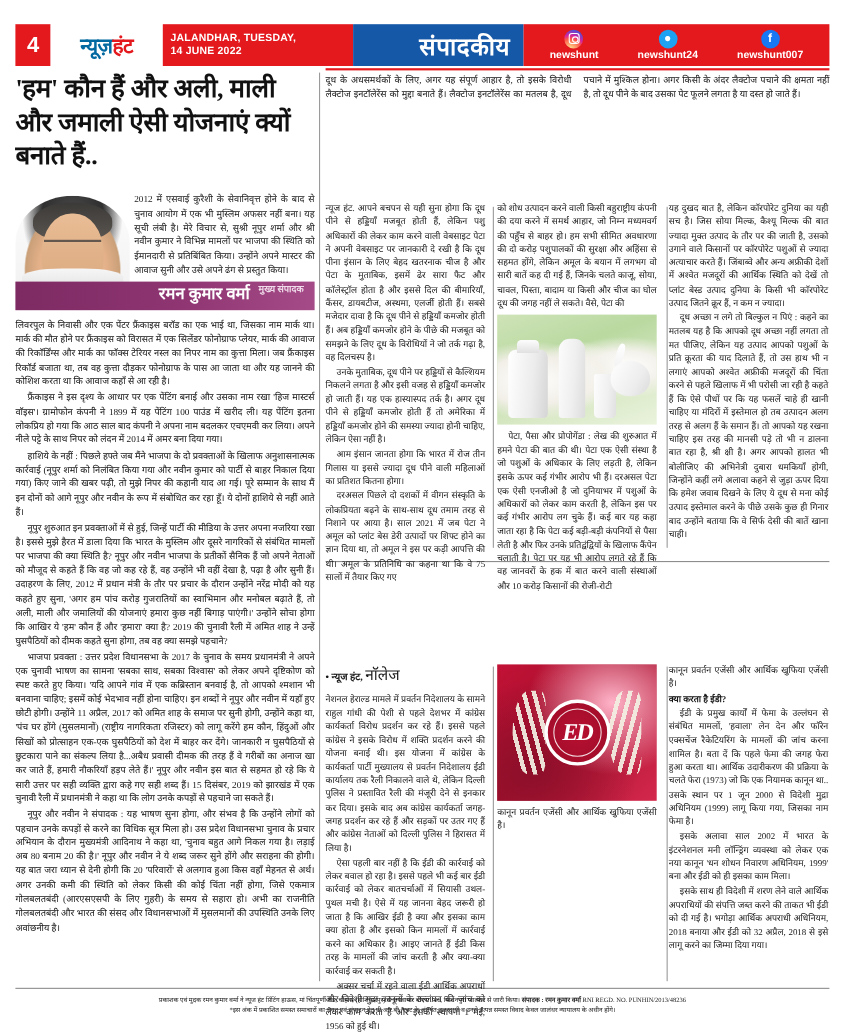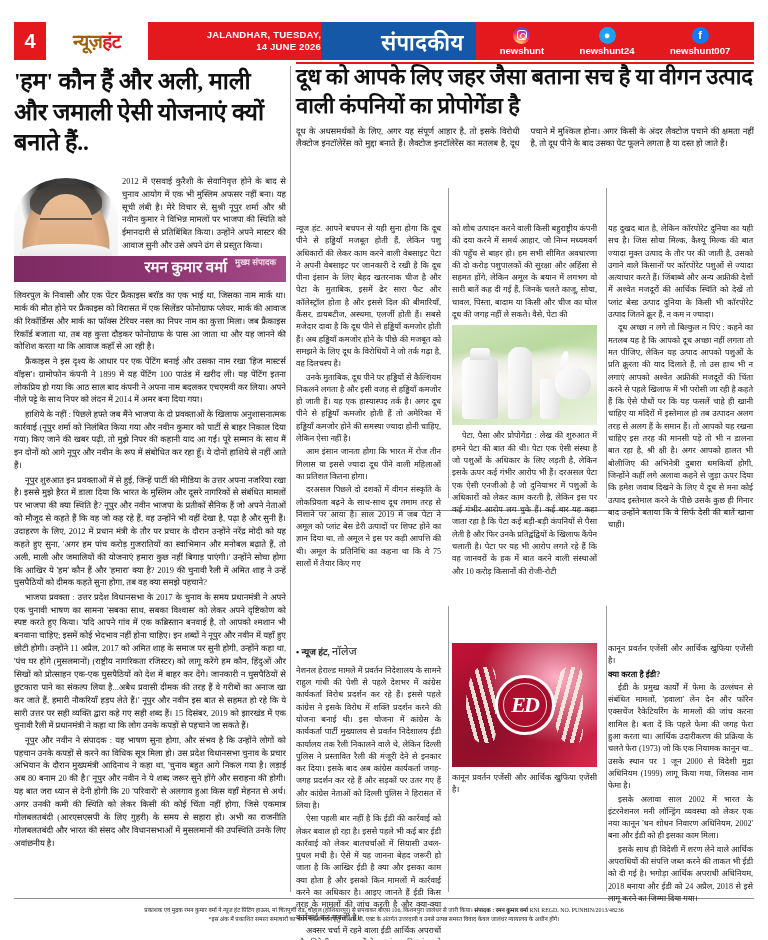--- a/index.html
+++ b/index.html
@@ -26,28 +26,28 @@
   .logo-box {
     width: 102px; background: #ffffff;
     display: flex; align-items: center; justify-content: center;
     padding: 0 3px;
   }
   .logo-text {
     font-family: "Liberation Sans", sans-serif;
     font-weight: bold; font-size: 19px; letter-spacing: -.5px;
     white-space: nowrap;
   }
-  .logo-a { color: #a16207; }
+  .logo-a { color: #0369a1; }
   .logo-b { color: #e3191e; }
   .dateline-box {
     width: 173px; background: #e3191e; color: #fff;
     display: flex; flex-direction: column; justify-content: center;
     padding-left: 7px;
     font-family: "Liberation Sans", sans-serif;
-    font-weight: bold; font-size: 9.5px; line-height: 1.22; letter-spacing: .2px; align-items: flex-end;
+    font-weight: bold; font-size: 9.5px; line-height: 1.22; letter-spacing: .2px;
   }
   .section-box {
     width: 155px; background: #1658a8;
     display: flex; align-items: center; justify-content: center; padding-left: 48px;
   }
   .section-title {
     color: #fff; font-family: "Liberation Sans", sans-serif;
     font-weight: bold; font-size: 22px; letter-spacing: .5px;
   }
   .social-box {
@@ -145,21 +145,21 @@
     color: #111; letter-spacing: -.2px;
   }
   .milk-standfirst {
     margin-top: 5px; font-size: 8.4px; line-height: 1.5;
     text-align: justify; color: #141414; column-count: 2; column-gap: 11px;
   }
   .milk-cols {
     position: absolute; left: 296px; top: 184px; width: 458px; height: 318px;
     display: flex; gap: 11px;
   }
-  .col { width: 145px; font-size: 8.1px; line-height: 1.52; text-align: justify; color: #141414; margin-top: 39px; }
+  .col { width: 145px; font-size: 8.1px; line-height: 1.52; text-align: justify; color: #141414; }
   .col p { text-indent: 10px; margin-bottom: 1px; }
   .col p.no-indent { text-indent: 0; }
   .milk-photo {
     width: 145px; height: 100px; margin: 4px 0 5px 0;
     background:
       radial-gradient(ellipse at 22% 60%, #ffffff 0%, #f2efe8 26%, rgba(242,239,232,0) 42%),
       radial-gradient(ellipse at 50% 55%, #fdfdfb 0%, #f3f1ea 22%, rgba(243,241,234,0) 40%),
       radial-gradient(ellipse at 80% 48%, #ffffff 0%, #f4f2ec 20%, rgba(244,242,236,0) 38%),
       linear-gradient(160deg, #cfe3b8 0%, #b9d9a0 35%, #d9e9c6 70%, #eaf3dd 100%);
     position: relative; overflow: hidden;
@@ -207,21 +207,21 @@
     font-size: 8.2px; line-height: 1.45; color: #1a1a1a; text-align: center;
   }
   .ed-cols {
     position: absolute; left: 296px; top: 604px; width: 458px; height: 285px;
     display: flex; gap: 11px;
   }
   .ed-byline {
     font-weight: bold; font-size: 9px; color: #1a1a1a; margin-bottom: 5px;
   }
   .ed-byline .dot { color:#111; }
-  .ed-byline .sub { font-size: 11px; font-weight: normal; }
+  .ed-byline .sub { font-size: 14px; font-weight: normal; }
   .ed-logo {
     width: 145px; height: 124px; margin-bottom: 5px;
     background:
       radial-gradient(ellipse at 72% 28%, #ffb3c8 0%, rgba(214,34,70,0) 52%),
       radial-gradient(ellipse at 22% 78%, #8d0f2a 0%, rgba(141,15,42,0) 60%),
       linear-gradient(135deg,#c21236 0%,#a50f2c 45%,#d4284c 100%);
     position: relative; overflow: hidden;
   }
   .ed-logo .ring {
     position:absolute; left:50%; top:50%; transform:translate(-50%,-50%);
@@ -264,21 +264,21 @@
 
   <div class="masthead">
     <div class="page-num-box">4</div>
     <div class="logo-box">
       <span class="logo-text">
         <span class="logo-a">न्यूज़</span><span class="logo-b">हंट</span>
       </span>
     </div>
     <div class="dateline-box">
       <span>JALANDHAR, TUESDAY,</span>
-      <span>14 JUNE 2026</span>
+      <span>14 JUNE 2022</span>
     </div>
     <div class="section-box">
       <span class="section-title">संपादकीय</span>
     </div>
     <div class="social-box">
       <div class="social-item">
         <span class="social-glyph ig">
             <span class="ig-inner"></span>
           </span>
         <span class="social-label">newshunt</span>
@@ -324,30 +324,29 @@
   <div class="left-body">
     <p class="no-indent">लिवरपुल के निवासी और एक पेंटर फ्रैंकाइस बराॅड का एक भाई था, जिसका नाम मार्क था। मार्क की मौत होने पर फ्रैंकाइस को विरासत में एक सिलेंडर फोनोग्राफ प्लेयर, मार्क की आवाज की रिकाॅर्डिंग्स और मार्क का फाॅक्स टेरियर नस्ल का निपर नाम का कुत्ता मिला। जब फ्रैंकाइस रिकाॅर्ड बजाता था, तब वह कुत्ता दौड़कर फोनोग्राफ के पास आ जाता था और यह जानने की कोशिश करता था कि आवाज कहाँ से आ रही है।</p>
     <p>फ्रैंकाइस ने इस दृश्य के आधार पर एक पेंटिंग बनाई और उसका नाम रखा 'हिज मास्टर्स वाॅइस'। ग्रामोफोन कंपनी ने 1899 में यह पेंटिंग 100 पाउंड में खरीद ली। यह पेंटिंग इतना लोकप्रिय हो गया कि आठ साल बाद कंपनी ने अपना नाम बदलकर एचएमवी कर लिया। अपने नीले पट्टे के साथ निपर को लंदन में 2014 में अमर बना दिया गया।</p>
     <p>हाशिये के नहीं : पिछले हफ्ते जब मैंने भाजपा के दो प्रवक्ताओं के खिलाफ अनुशासनात्मक कार्रवाई (नूपुर शर्मा को निलंबित किया गया और नवीन कुमार को पार्टी से बाहर निकाल दिया गया) किए जाने की खबर पढ़ी, तो मुझे निपर की कहानी याद आ गई। पूरे सम्मान के साथ मैं इन दोनों को आगे नूपुर और नवीन के रूप में संबोधित कर रहा हूँ। ये दोनों हाशिये से नहीं आते हैं।</p>
     <p>नूपुर शुरुआत इन प्रवक्ताओं में से हुई, जिन्हें पार्टी की मीडिया के उत्तर अपना नजरिया रखा है। इससे मुझे हैरत में डाला दिया कि भारत के मुस्लिम और दूसरे नागरिकों से संबंधित मामलों पर भाजपा की क्या स्थिति है? नूपुर और नवीन भाजपा के प्रतीकों सैनिक हैं जो अपने नेताओं को मौजूद से कहते हैं कि वह जो कह रहे हैं, वह उन्होंने भी वहीं देखा है, पढ़ा है और सुनी हैं। उदाहरण के लिए, 2012 में प्रधान मंत्री के तौर पर प्रचार के दौरान उन्होंने नरेंद्र मोदी को यह कहते हुए सुना, 'अगर हम पांच करोड़ गुजरातियों का स्वाभिमान और मनोबल बढ़ाते हैं, तो अली, माली और जमालियों की योजनाएं हमारा कुछ नहीं बिगाड़ पाएंगी।' उन्होंने सोचा होगा कि आखिर ये 'हम' कौन हैं और 'हमारा' क्या है? 2019 की चुनावी रैली में अमित शाह ने उन्हें घुसपैठियों को दीमक कहते सुना होगा, तब वह क्या समझे पहचाने?</p>
     <p>भाजपा प्रवक्ता : उत्तर प्रदेश विधानसभा के 2017 के चुनाव के समय प्रधानमंत्री ने अपने एक चुनावी भाषण का सामना 'सबका साथ, सबका विश्वास' को लेकर अपने दृष्टिकोण को स्पष्ट करते हुए किया। 'यदि आपने गांव में एक कब्रिस्तान बनवाई है, तो आपको श्मशान भी बनवाना चाहिए; इसमें कोई भेदभाव नहीं होना चाहिए। इन शब्दों ने नूपुर और नवीन में यहाँ हुए छोटी होगी। उन्होंने 11 अप्रैल, 2017 को अमित शाह के समाज पर सुनी होगी, उन्होंने कहा था, 'पंच घर होंगे (मुसलमानों) (राष्ट्रीय नागरिकता रजिस्टर) को लागू करेंगे हम कौन, हिंदुओं और सिखों को प्रोत्साहन एक-एक घुसपैठियों को देश में बाहर कर देंगे। जानकारी न घुसपैठियों से छुटकारा पाने का संकल्प लिया है...अबैध प्रवासी दीमक की तरह हैं वे गरीबों का अनाज खा कर जाते हैं, हमारी नौकरियाँ हड़प लेते हैं।' नूपुर और नवीन इस बात से सहमत हो रहे कि ये सारी उत्तर पर सही व्यक्ति द्वारा कहे गए सही शब्द हैं। 15 दिसंबर, 2019 को झारखंड में एक चुनावी रैली में प्रधानमंत्री ने कहा था कि लोग उनके कपड़ों से पहचाने जा सकते हैं।</p>
     <p>नूपुर और नवीन ने संपादक : यह भाषण सुना होगा, और संभव है कि उन्होंने लोगों को पहचान उनके कपड़ों से करने का विधिक सूत्र मिला हो। उस प्रदेश विधानसभा चुनाव के प्रचार अभियान के दौरान मुख्यमंत्री आदिनाथ ने कहा था, 'चुनाव बहुत आगे निकल गया है। लड़ाई अब 80 बनाम 20 की है।' नूपुर और नवीन ने ये शब्द जरूर सुने होंगे और सराहना की होगी। यह बात जरा ध्यान से देनी होगी कि 20 'परिवारों' से अलगाव हुआ किस वहाँ मेहनत से अर्थ। अगर उनकी कमी की स्थिति को लेकर किसी की कोई चिंता नहीं होगा, जिसे एकमात्र गोलबलतबंदी (आरएसएसपी के लिए गुहरी) के समय से सहारा हो। अभी का राजनीति गोलबलतबंदी और भारत की संसद और विधानसभाओं में मुसलमानों की उपस्थिति उनके लिए अवांछनीय है।</p>
   </div>
 
   <div class="milk-article">
-    <h1 class="milk-headline">दूध को आपके लिए जहर जैसा बताना सच है या वीगन उत्पाद वाली कंपनियों का प्रोपोगेंडा है</h1>
     <div class="milk-standfirst">दूध के अधसमर्थकों के लिए, अगर यह संपूर्ण आहार है, तो इसके विरोधी लैक्टोज इनटाॅलेरेंस को मुद्दा बनाते हैं। लैक्टोज इनटाॅलेरेंस का मतलब है, दूध पचाने में मुश्किल होना। अगर किसी के अंदर लैक्टोज पचाने की क्षमता नहीं है, तो दूध पीने के बाद उसका पेट फूलने लगता है या दस्त हो जाते हैं।</div>
   </div>
 
   <div class="milk-cols">
     <div class="col">
       <p class="no-indent">न्यूज हंट. आपने बचपन से यही सुना होगा कि दूध पीने से हड्डियाँ मजबूत होती हैं, लेकिन पशु अधिकारों की लेकर काम करने वाली वेबसाइट पेटा ने अपनी वेबसाइट पर जानकारी दे रखी है कि दूध पीना इंसान के लिए बेहद खतरनाक चीज है और पेटा के मुताबिक, इसमें ढेर सारा फैट और काॅलेस्ट्राॅल होता है और इससे दिल की बीमारियाँ, कैंसर, डायबटीज, अस्थमा, एलर्जी होती हैं। सबसे मजेदार दावा है कि दूध पीने से हड्डियाँ कमजोर होती हैं। अब हड्डियाँ कमजोर होने के पीछे की मजबूत को समझने के लिए दूध के विरोधियों ने जो तर्क गढ़ा है, वह दिलचस्प है।</p>
       <p>उनके मुताबिक, दूध पीने पर हड्डियों से कैल्शियम निकलने लगता है और इसी वजह से हड्डियाँ कमजोर हो जाती हैं। यह एक हास्यास्पद तर्क है। अगर दूध पीने से हड्डियाँ कमजोर होती हैं तो अमेरिका में हड्डियाँ कमजोर होने की समस्या ज्यादा होनी चाहिए, लेकिन ऐसा नहीं है।</p>
       <p>आम इंसान जानता होगा कि भारत में रोज तीन गिलास या इससे ज्यादा दूध पीने वाली महिलाओं का प्रतिशत कितना होगा।</p>
-      <p>दरअसल पिछले दो दशकों में वीगन संस्कृति के लोकप्रियता बढ़ने के साथ-साथ दूध तमाम तरह से निशाने पर आया है। साल 2019 में जब पेटा ने अमूल को प्लांट बेस डेरी उत्पादों पर शिफ्ट होने का ज्ञान दिया था, तो अमूल ने इस पर कड़ी आपत्ति की थी। अमूल के प्रतिनिधि का कहना था कि वे 75 सालों में तैयार किए गए</p>
+      <p>दरअसल पिछले दो दशकों में वीगन संस्कृति के लोकप्रियता बढ़ने के साथ-साथ दूध तमाम तरह से निशाने पर आया है। साल 2021 में जब पेटा ने अमूल को प्लांट बेस डेरी उत्पादों पर शिफ्ट होने का ज्ञान दिया था, तो अमूल ने इस पर कड़ी आपत्ति की थी। अमूल के प्रतिनिधि का कहना था कि वे 75 सालों में तैयार किए गए</p>
     </div>
     <div class="col">
       <p class="no-indent">को शोध उत्पादन करने वाली किसी बहुराष्ट्रीय कंपनी की दया करने में समर्थ आहार, जो निम्न मध्यमवर्ग की पहुँच से बाहर हो। हम सभी सीमित अवधारणा की दो करोड़ पशुपालकों की सुरक्षा और अहिंसा से सहमत होंगे, लेकिन अमूल के बयान में लगभग वो सारी बातें कह दी गई हैं, जिनके चलते काजू, सोया, चावल, पिस्ता, बादाम या किसी और चीज का घोल दूध की जगह नहीं ले सकते। वैसे, पेटा की</p>
       <div class="milk-photo">
         <div class="can"></div>
         <div class="bottle"></div>
         <div class="glass"></div>
         <div class="pour"></div>
         <div class="jug"></div>
       </div>
@@ -380,22 +379,22 @@
         <div class="ring">
           <span class="mono">ED</span>
         </div>
       </div>
       <p class="no-indent">कानून प्रवर्तन एजेंसी और आर्थिक खुफिया एजेंसी है।</p>
     </div>
     <div class="col">
       <p class="no-indent">कानून प्रवर्तन एजेंसी और आर्थिक खुफिया एजेंसी है।</p>
       <p class="no-indent ed-subhead">क्या करता है ईडी?</p>
       <p>ईडी के प्रमुख कार्यों में फेमा के उल्लंघन से संबंधित मामलों, 'हवाला' लेन देन और फाॅरेन एक्सचेंज रैकेटियरिंग के मामलों की जांच करना शामिल है। बता दें कि पहले फेमा की जगह फेरा हुआ करता था। आर्थिक उदारीकरण की प्रक्रिया के चलते फेरा (1973) जो कि एक नियामक कानून था.. उसके स्थान पर 1 जून 2000 से विदेशी मुद्रा अधिनियम (1999) लागू किया गया, जिसका नाम फेमा है।</p>
-      <p>इसके अलावा साल 2002 में भारत के इंटरनेशनल मनी लाॅन्ड्रिंग व्यवस्था को लेकर एक नया कानून 'धन शोधन निवारण अधिनियम, 2002' बना और ईडी को ही इसका काम मिला।</p>
-      <p>इसके साथ ही विदेशी में शरण लेने वाले आर्थिक अपराधियों की संपत्ति जब्त करने की ताकत भी ईडी को दी गई है। भगोड़ा आर्थिक अपराधी अधिनियम, 2018 बनाया और ईडी को 24 अप्रैल, 2018 से इसे लागू करने का जिम्मा दिया गया।</p>
+      <p>इसके अलावा साल 2002 में भारत के इंटरनेशनल मनी लाॅन्ड्रिंग व्यवस्था को लेकर एक नया कानून 'धन शोधन निवारण अधिनियम, 1999' बना और ईडी को ही इसका काम मिला।</p>
+      <p>इसके साथ ही विदेशी में शरण लेने वाले आर्थिक अपराधियों की संपत्ति जब्त करने की ताकत भी ईडी को दी गई है। भगोड़ा आर्थिक अपराधी अधिनियम, 2018 बनाया और ईडी को 32 अप्रैल, 2018 से इसे लागू करने का जिम्मा दिया गया।</p>
     </div>
   </div>
 
   <div class="footer">
     <div>
       <span>प्रकाशक एवं मुद्रक रमन कुमार वर्मा ने न्यूज हंट प्रिंटिंग हाऊस, मां चिंतपूर्णी रोड, चौहाल (होशियारपुर) से छपवाकर बीएस 106, किशनपुरा जालंधर से जारी किया।</span>
       <b>संपादक : रमन कुमार वर्मा</b>
       <span class="reg">RNI REGD. NO. PUNHIN/2013/48236</span>
     </div>
     <div>*इस अंक में प्रकाशित समस्त समाचारों का चयन एवं संपादन हेतु पी.आर.बी. एक्ट के अंतर्गत उत्तरदायी व उनसे उत्पन्न समस्त विवाद केवल जालंधर न्यायालय के अधीन होंगे।</div>

